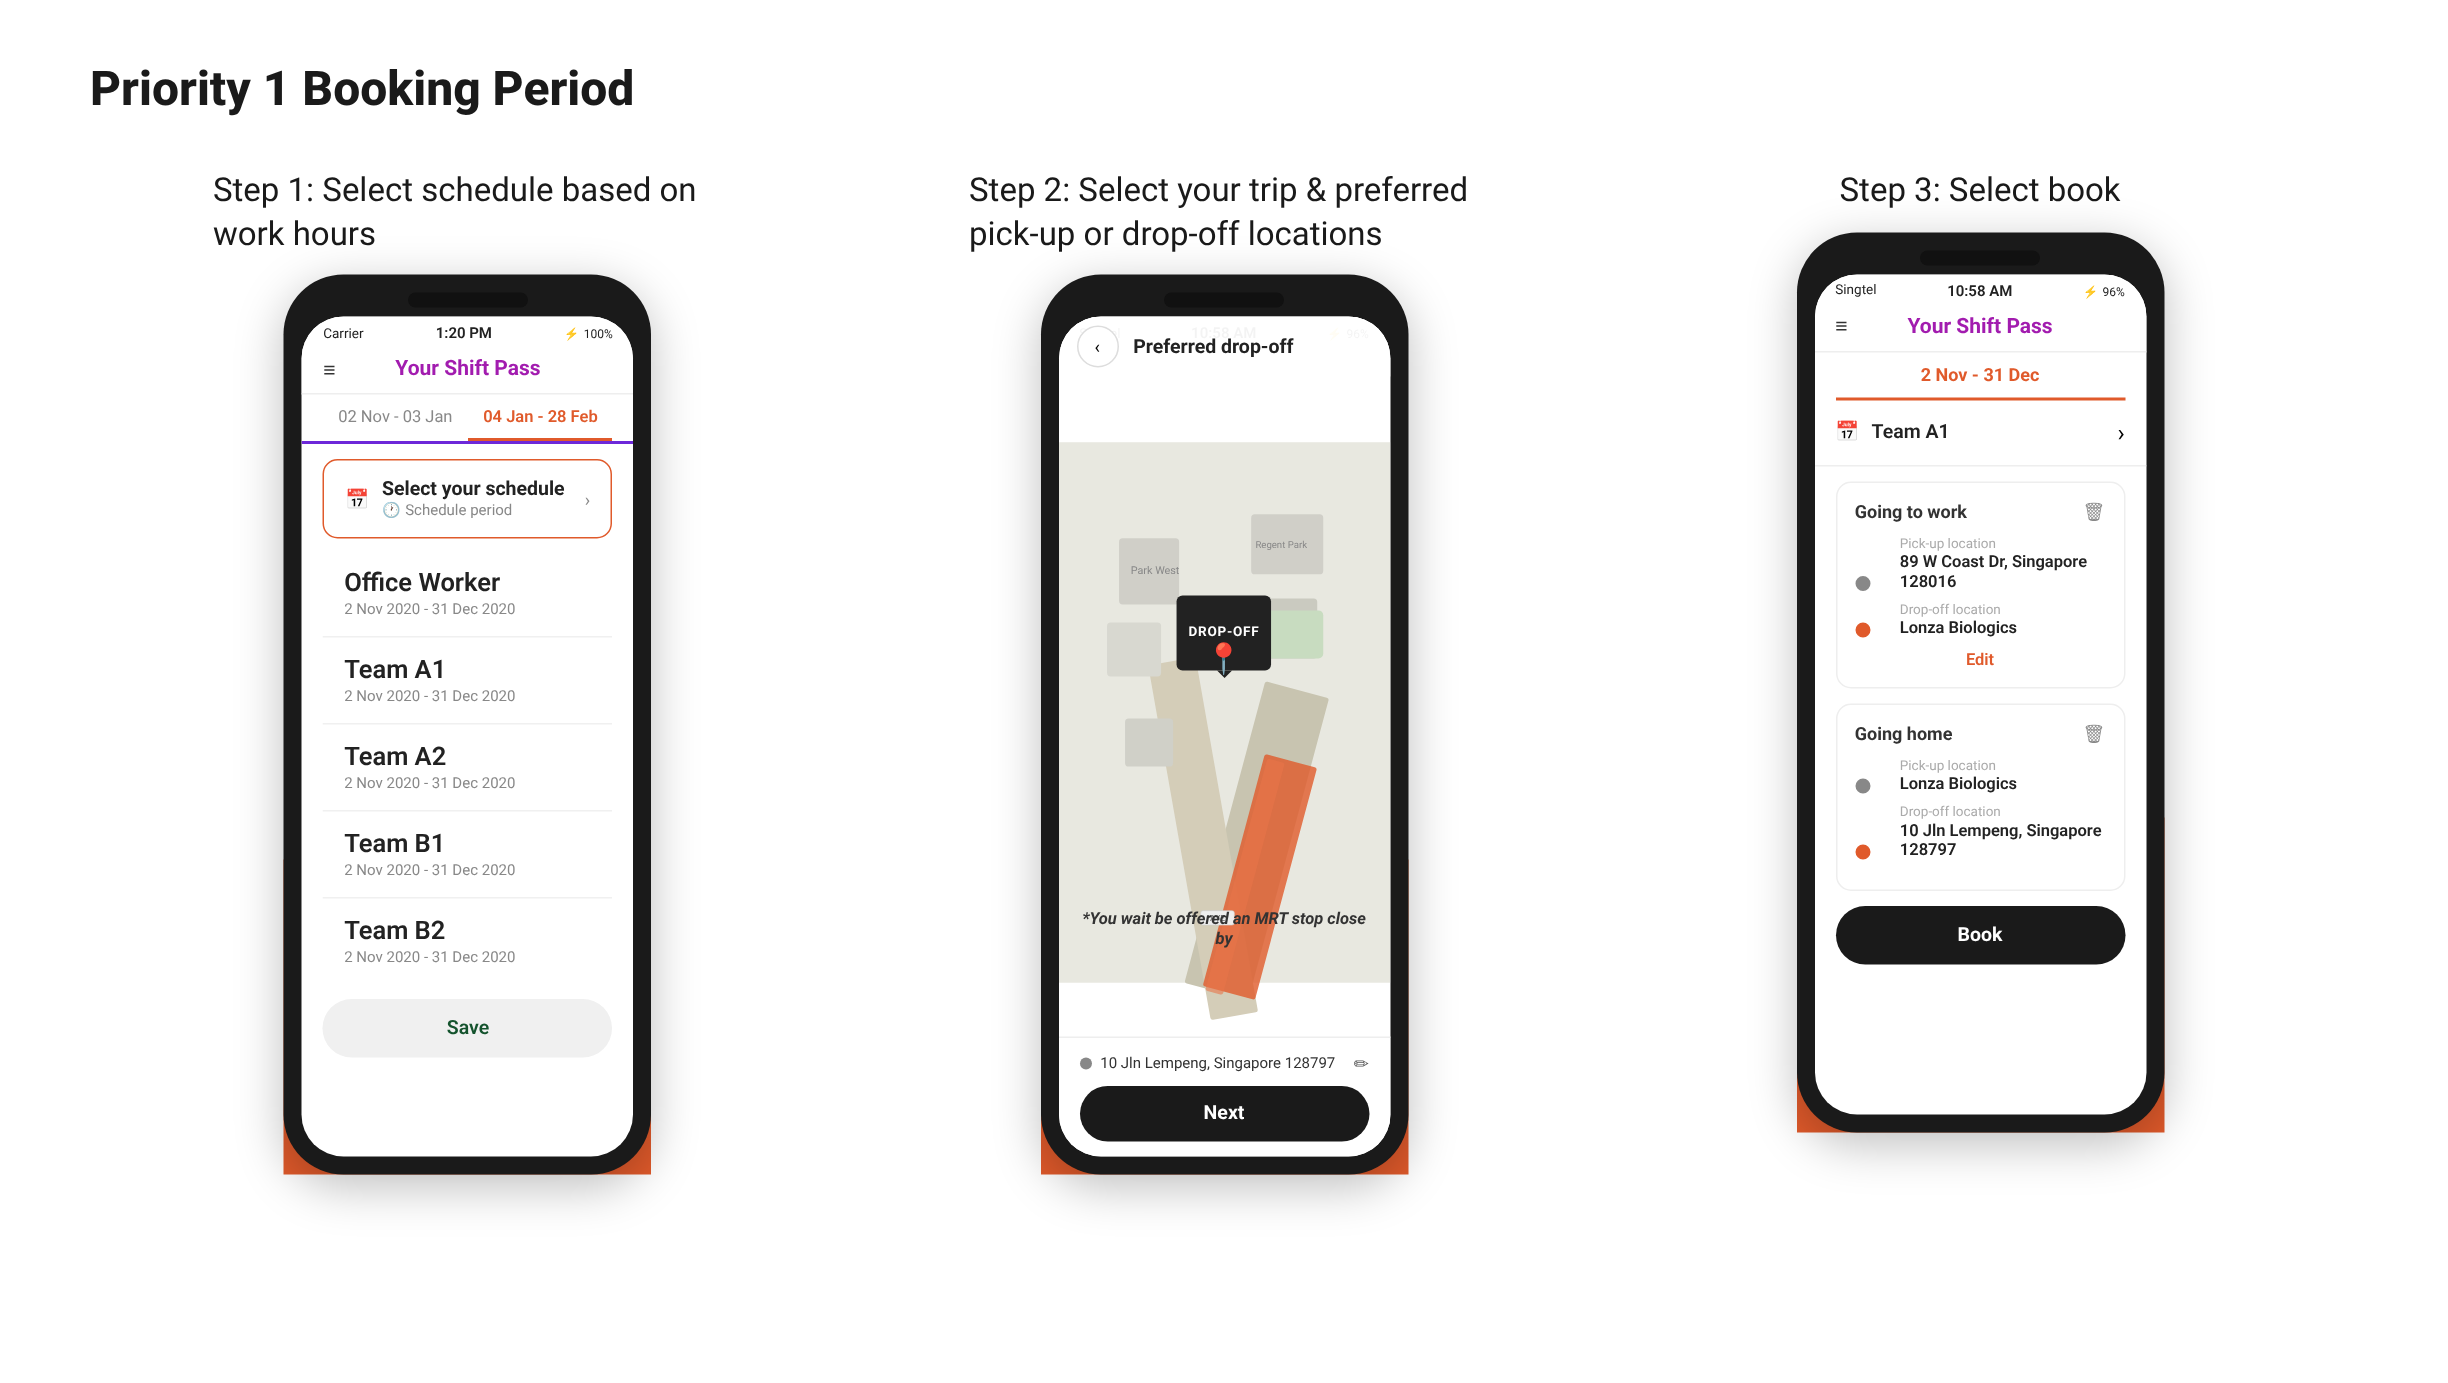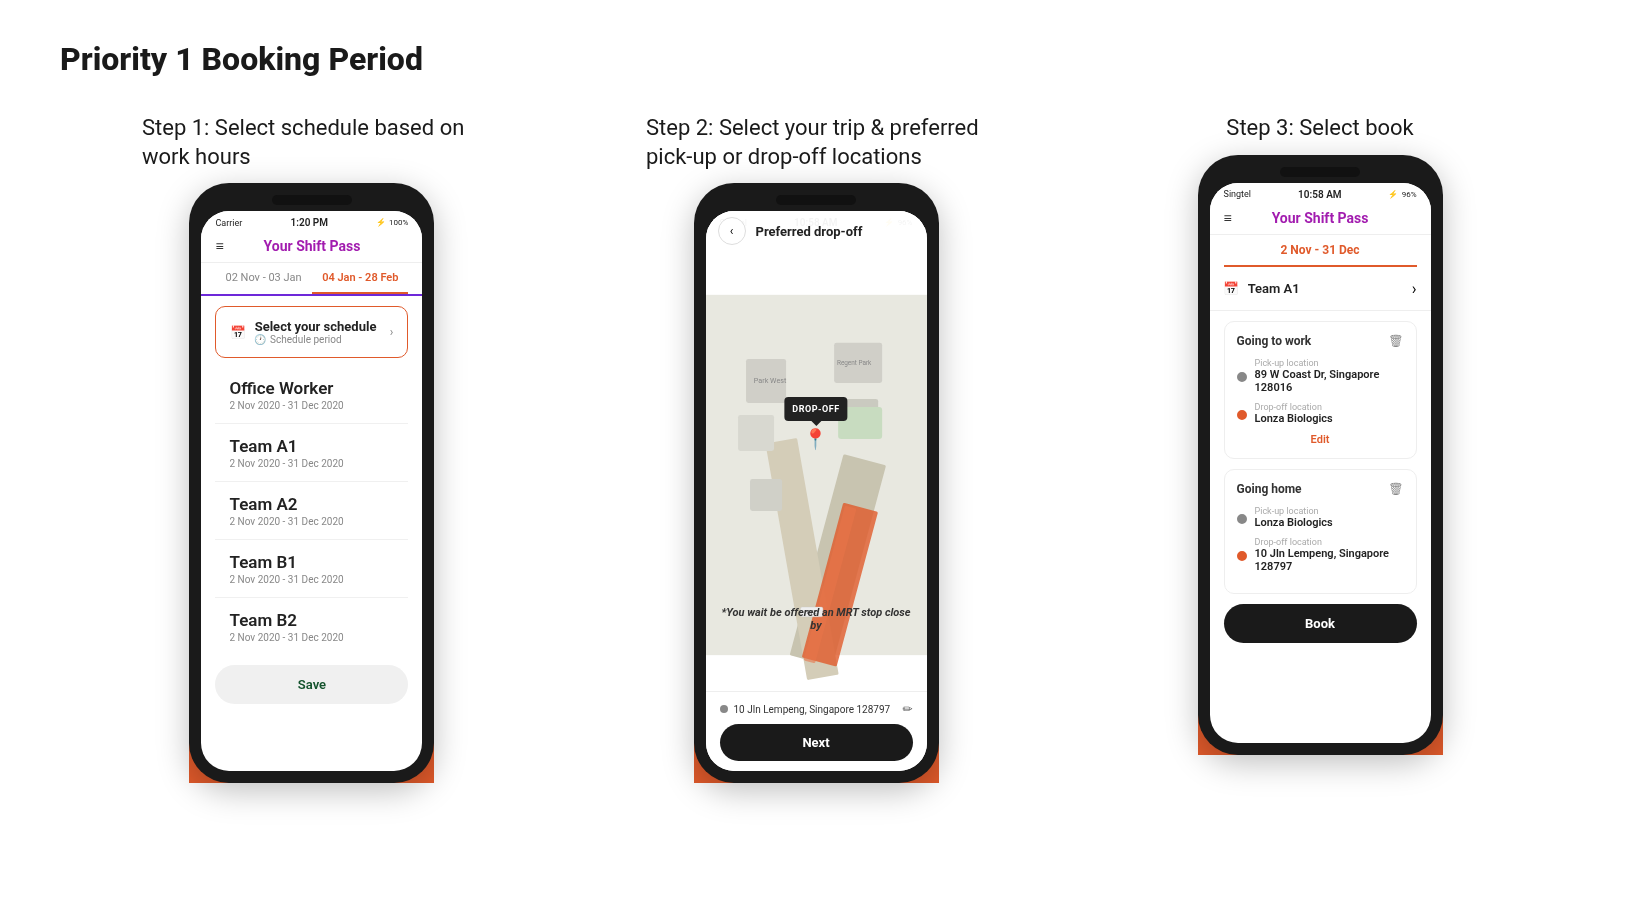--- a/index.html
+++ b/index.html
@@ -203,21 +203,21 @@
     
     .dropoff-badge {
       position: absolute;
       top: 160px;
       left: 50%;
       transform: translateX(-50%);
       background: #222;
       color: #fff;
       font-size: 9px;
       font-weight: 700;
-      padding: 7px 8px;
+      padding: 20px 8px;
       border-radius: 4px;
       z-index: 10;
       letter-spacing: 0.5px;
     }
     .dropoff-badge::after {
       content: '';
       position: absolute;
       bottom: -5px;
       left: 50%;
       transform: translateX(-50%);
@@ -306,22 +306,22 @@
     .work-section-header {
       display: flex;
       align-items: center;
       justify-content: space-between;
       margin-bottom: 10px;
     }
     .work-section-title { font-size: 12px; font-weight: 700; color: #333; text-align: right; }
     .trash-icon { font-size: 12px; color: #888; }
     .location-line {
       display: flex;
-      align-items: center;
-      gap: 8px;
+      align-items: flex-end;
+      gap: 20px;
       margin-bottom: 8px;
     }
     .loc-dot {
       width: 10px;
       height: 10px;
       border-radius: 50%;
       flex-shrink: 0;
       margin-top: 3px;
     }
     .loc-dot.pickup { background: #888; border: 2px solid #888; }

